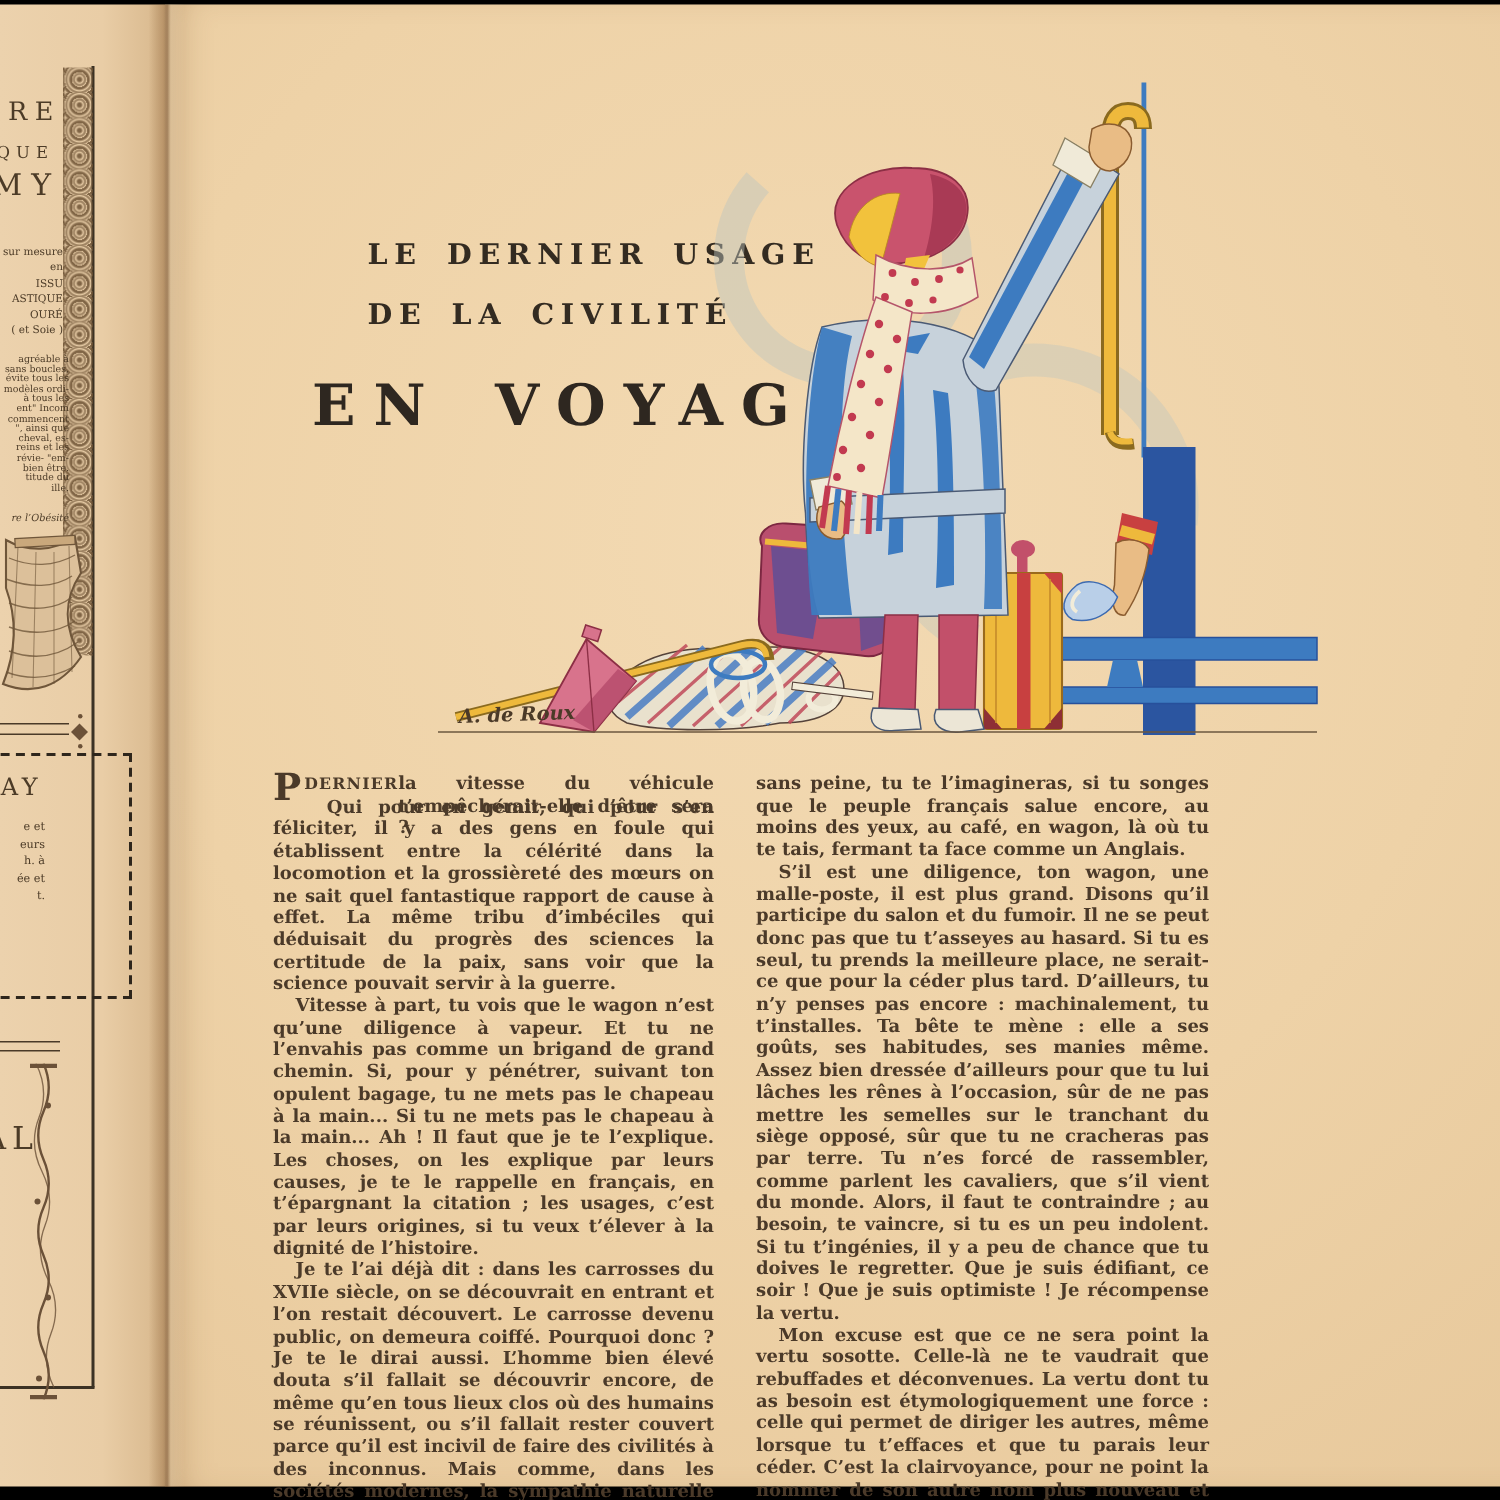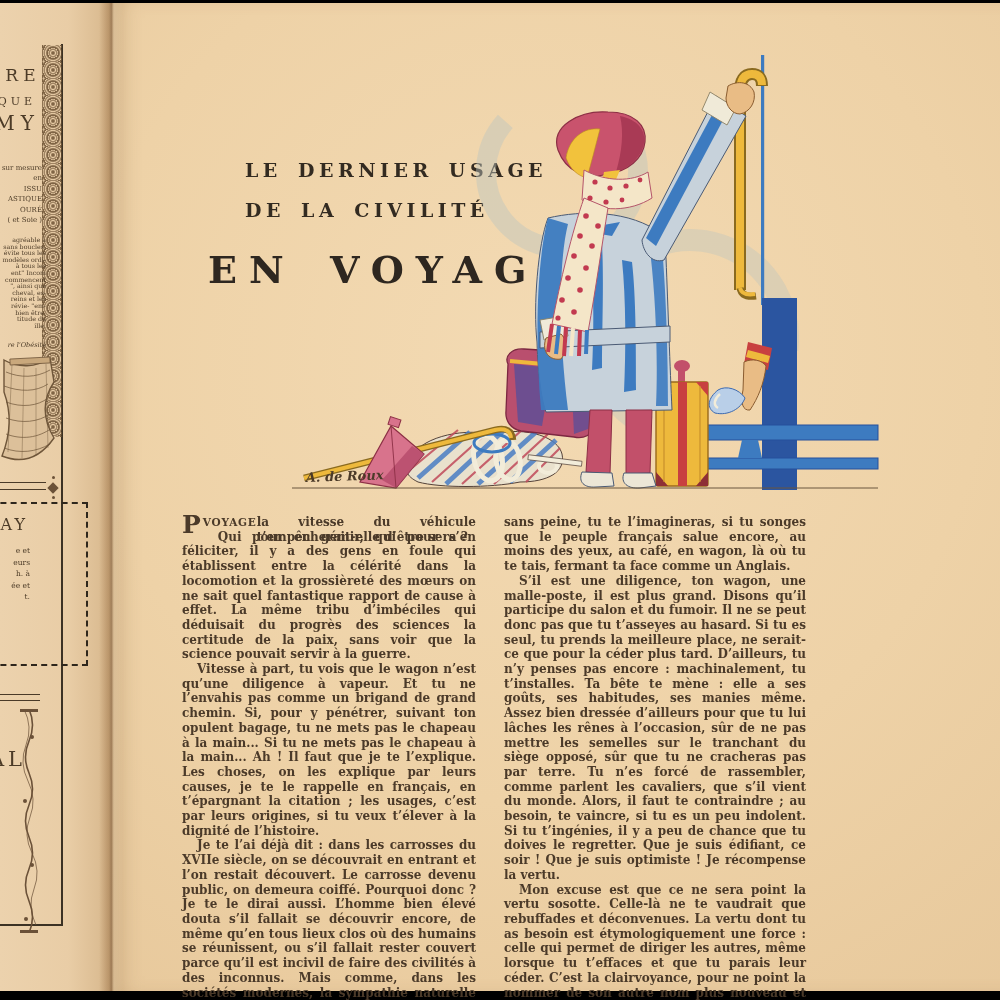--- a/index.html
+++ b/index.html
@@ -262,21 +262,21 @@
     <g>
       <path d="M428,360 C418,368 416,378 425,383 C438,386 451,379 455,368 C449,359 436,355 428,360 Z" fill="#b9cfe8" stroke="#3d6ab0" stroke-width="1"></path>
       <path d="M430,364 C424,369 423,375 428,378" fill="none" stroke="#f2ecd9" stroke-width="2.5"></path>
     </g>
 
     <path d="M2,458 H588" stroke="#6b573f" stroke-width="1" fill="none"></path>
     <text x="16" y="452" font-size="13" font-style="italic" fill="#4b3a28" font-family="DejaVu Serif, Liberation Serif, serif" transform="rotate(-2 16 452)">A. de Roux</text>
   </svg>
 
   <div class="col col-left">
-    <p><span class="lead-initial">P</span><span class="lead-caps">VOYAGE</span><span> la vitesse du véhicule t’empêcherait-elle d’être sera ?</span></p>
+    <p><span class="lead-initial">P</span><span class="lead-caps">DERNIER</span><span> la vitesse du véhicule t’empêcherait-elle d’être sera ?</span></p>
     <p class="ind">Qui pour en gémir, qui pour s’en féliciter, il y a des gens en foule qui établissent entre la célérité dans la locomotion et la grossièreté des mœurs on ne sait quel fantastique rapport de cause à effet. La même tribu d’imbéciles qui déduisait du progrès des sciences la certitude de la paix, sans voir que la science pouvait servir à la guerre.</p>
     <p class="ind">Vitesse à part, tu vois que le wagon n’est qu’une diligence à vapeur. Et tu ne l’envahis pas comme un brigand de grand chemin. Si, pour y pénétrer, suivant ton opulent bagage, tu ne mets pas le chapeau à la main... Si tu ne mets pas le chapeau à la main... Ah ! Il faut que je te l’explique. Les choses, on les explique par leurs causes, je te le rappelle en français, en t’épargnant la citation ; les usages, c’est par leurs origines, si tu veux t’élever à la dignité de l’histoire.</p>
     <p class="ind">Je te l’ai déjà dit : dans les carrosses du XVIIe siècle, on se découvrait en entrant et l’on restait découvert. Le carrosse devenu public, on demeura coiffé. Pourquoi donc ? Je te le dirai aussi. L’homme bien élevé douta s’il fallait se découvrir encore, de même qu’en tous lieux clos où des humains se réunissent, ou s’il fallait rester couvert parce qu’il est incivil de faire des civilités à des inconnus. Mais comme, dans les sociétés modernes, la sympathie naturelle des hommes pour leurs semblables est allée s’affaiblissant, en dépit des orateurs, c’est le second parti qui l’emporta. Non</p>
   </div>
 
   <div class="col col-right">
     <p>sans peine, tu te l’imagineras, si tu songes que le peuple français salue encore, au moins des yeux, au café, en wagon, là où tu te tais, fermant ta face comme un Anglais.</p>
     <p class="ind">S’il est une diligence, ton wagon, une malle-poste, il est plus grand. Disons qu’il participe du salon et du fumoir. Il ne se peut donc pas que tu t’asseyes au hasard. Si tu es seul, tu prends la meilleure place, ne serait-ce que pour la céder plus tard. D’ailleurs, tu n’y penses pas encore : machinalement, tu t’installes. Ta bête te mène : elle a ses goûts, ses habitudes, ses manies même. Assez bien dressée d’ailleurs pour que tu lui lâches les rênes à l’occasion, sûr de ne pas mettre les semelles sur le tranchant du siège opposé, sûr que tu ne cracheras pas par terre. Tu n’es forcé de rassembler, comme parlent les cavaliers, que s’il vient du monde. Alors, il faut te contraindre ; au besoin, te vaincre, si tu es un peu indolent. Si tu t’ingénies, il y a peu de chance que tu doives le regretter. Que je suis édifiant, ce soir ! Que je suis optimiste ! Je récompense la vertu.</p>
     <p class="ind">Mon excuse est que ce ne sera point la vertu sosotte. Celle-là ne te vaudrait que rebuffades et déconvenues. La vertu dont tu as besoin est étymologiquement une force : celle qui permet de diriger les autres, même lorsque tu t’effaces et que tu parais leur céder. C’est la clairvoyance, pour ne point la nommer de son autre nom plus nouveau et plus ambitieux.</p>
     <p class="ind">Dans une bonne petite voiture à tribu ou six</p>

